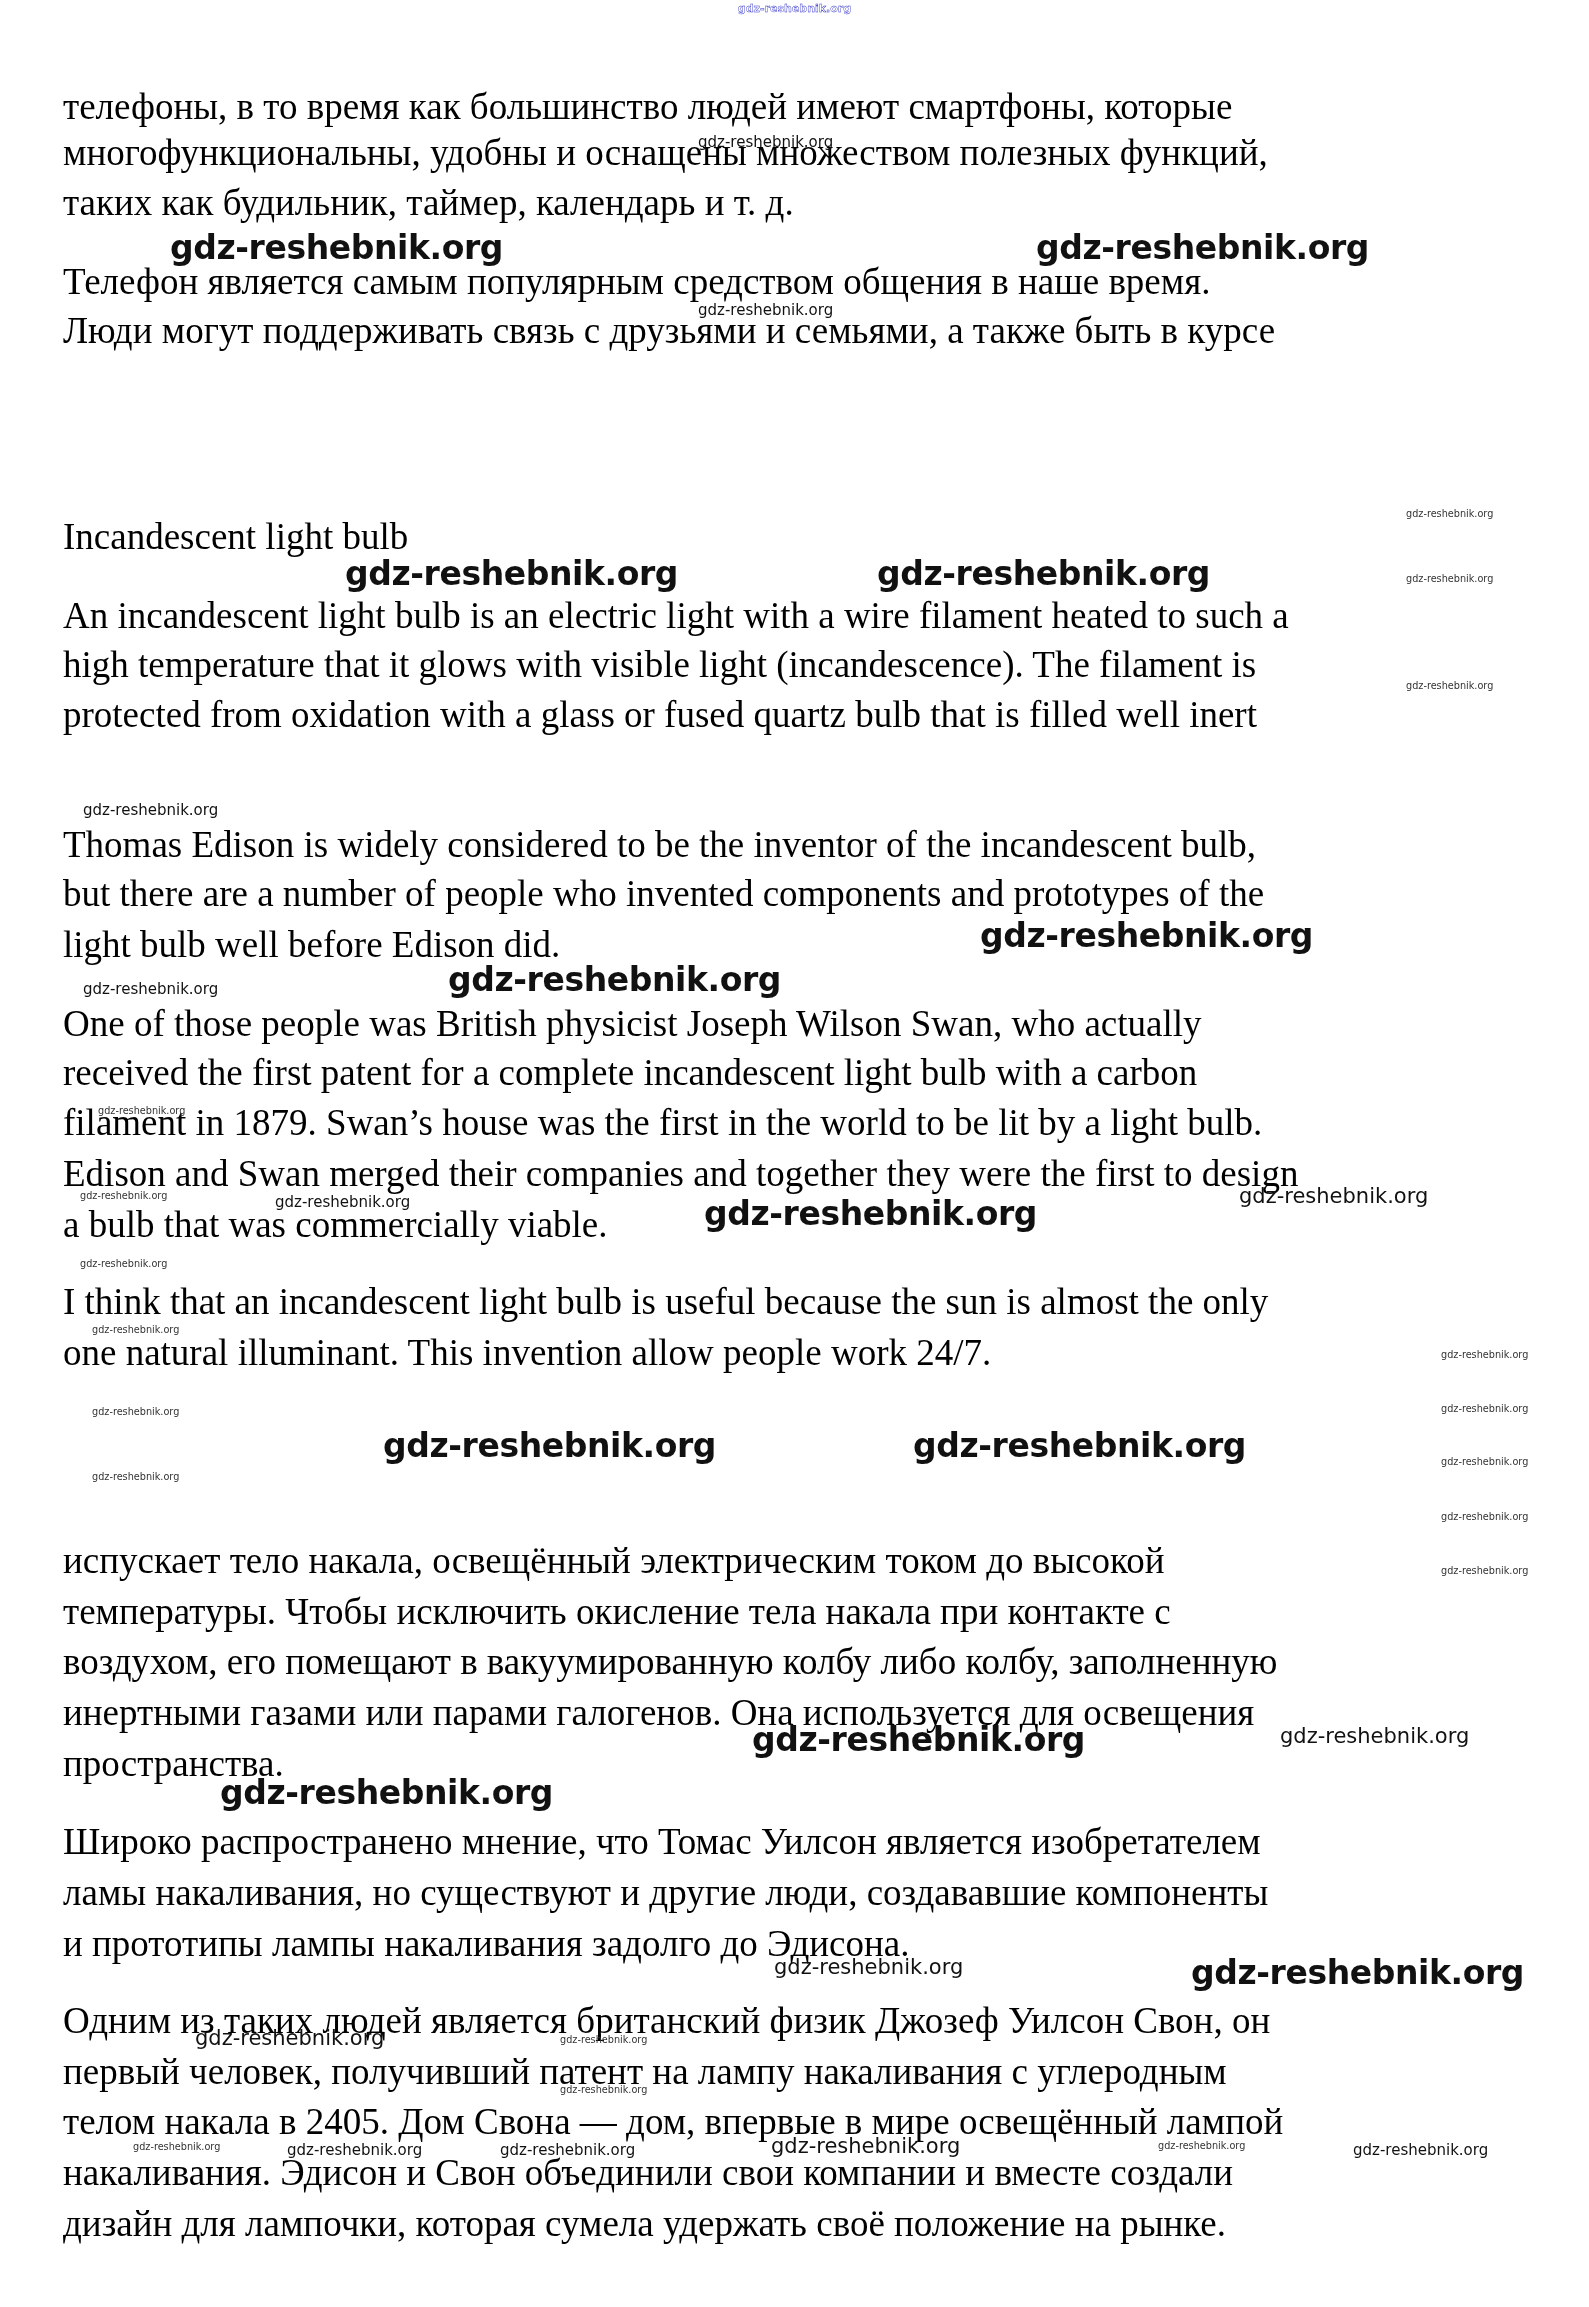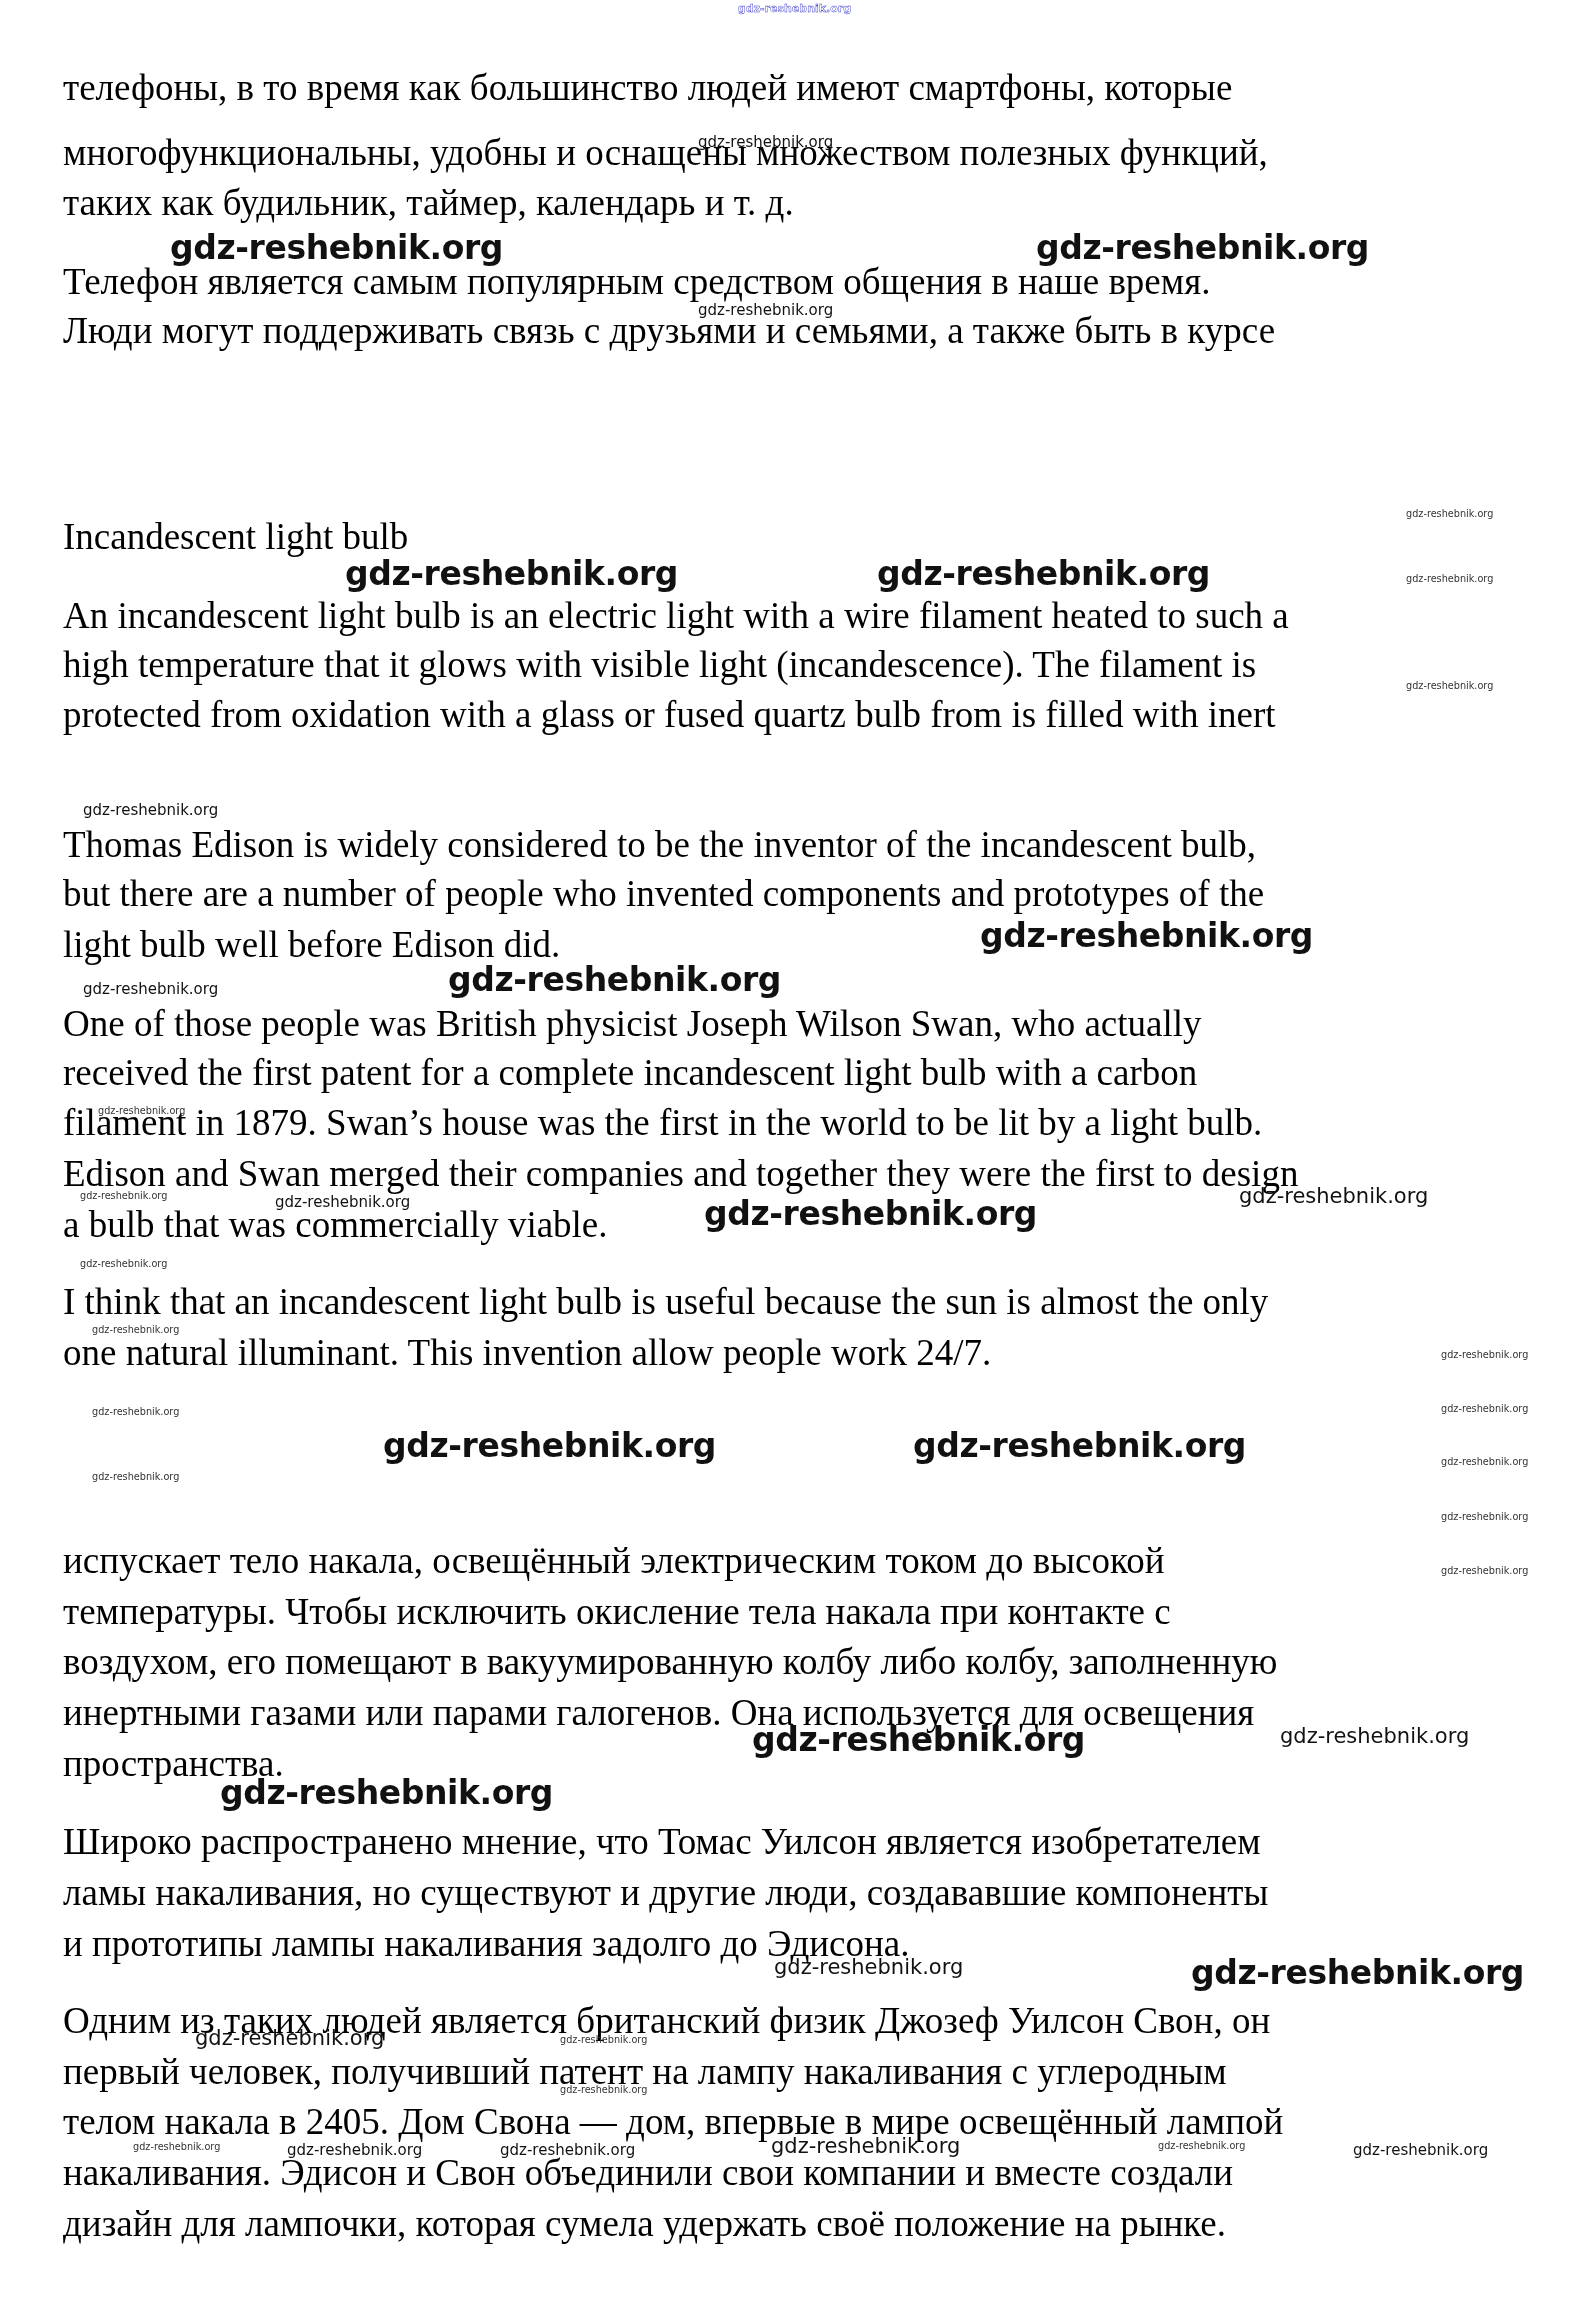--- a/index.html
+++ b/index.html
@@ -24,30 +24,30 @@
     -webkit-text-stroke: 0.4px #2a2ac8; left: 0; width: 1589px; text-align: center; top: 1.5px;
   }
 </style>
 </head>
 <body>
 
 <div class="page">
 
   <div class="wm top">gdz-reshebnik.org</div>
 
-  <div class="line" style="top:65px">телефоны, в то время как большинство людей имеют смартфоны, которые</div>
+  <div class="line" style="top:84px">телефоны, в то время как большинство людей имеют смартфоны, которые</div>
   <div class="line" style="top:130px">многофункциональны, удобны и оснащены множеством полезных функций,</div>
   <div class="line" style="top:180px">таких как будильник, таймер, календарь и т. д.</div>
   <div class="line" style="top:259px">Телефон является самым популярным средством общения в наше время.</div>
   <div class="line" style="top:308px">Люди могут поддерживать связь с друзьями и семьями, а также быть в курсе</div>
 
   <div class="line" style="top:514px">Incandescent light bulb</div>
   <div class="line" style="top:593px">An incandescent light bulb is an electric light with a wire filament heated to such a</div>
   <div class="line" style="top:642px">high temperature that it glows with visible light (incandescence). The filament is</div>
-  <div class="line" style="top:692px">protected from oxidation with a glass or fused quartz bulb from is filled with inert</div>
+  <div class="line" style="top:692px">protected from oxidation with a glass or fused quartz bulb that is filled well inert</div>
   <div class="line" style="top:822px">Thomas Edison is widely considered to be the inventor of the incandescent bulb,</div>
   <div class="line" style="top:871px">but there are a number of people who invented components and prototypes of the</div>
   <div class="line" style="top:922px">light bulb well before Edison did.</div>
   <div class="line" style="top:1001px">One of those people was British physicist Joseph Wilson Swan, who actually</div>
   <div class="line" style="top:1050px">received the first patent for a complete incandescent light bulb with a carbon</div>
   <div class="line" style="top:1100px">filament in 1879. Swan’s house was the first in the world to be lit by a light bulb.</div>
   <div class="line" style="top:1151px">Edison and Swan merged their companies and together they were the first to design</div>
   <div class="line" style="top:1202px">a bulb that was commercially viable.</div>
   <div class="line" style="top:1279px">I think that an incandescent light bulb is useful because the sun is almost the only</div>
   <div class="line" style="top:1330px">one natural illuminant. This invention allow people work 24/7.</div>

